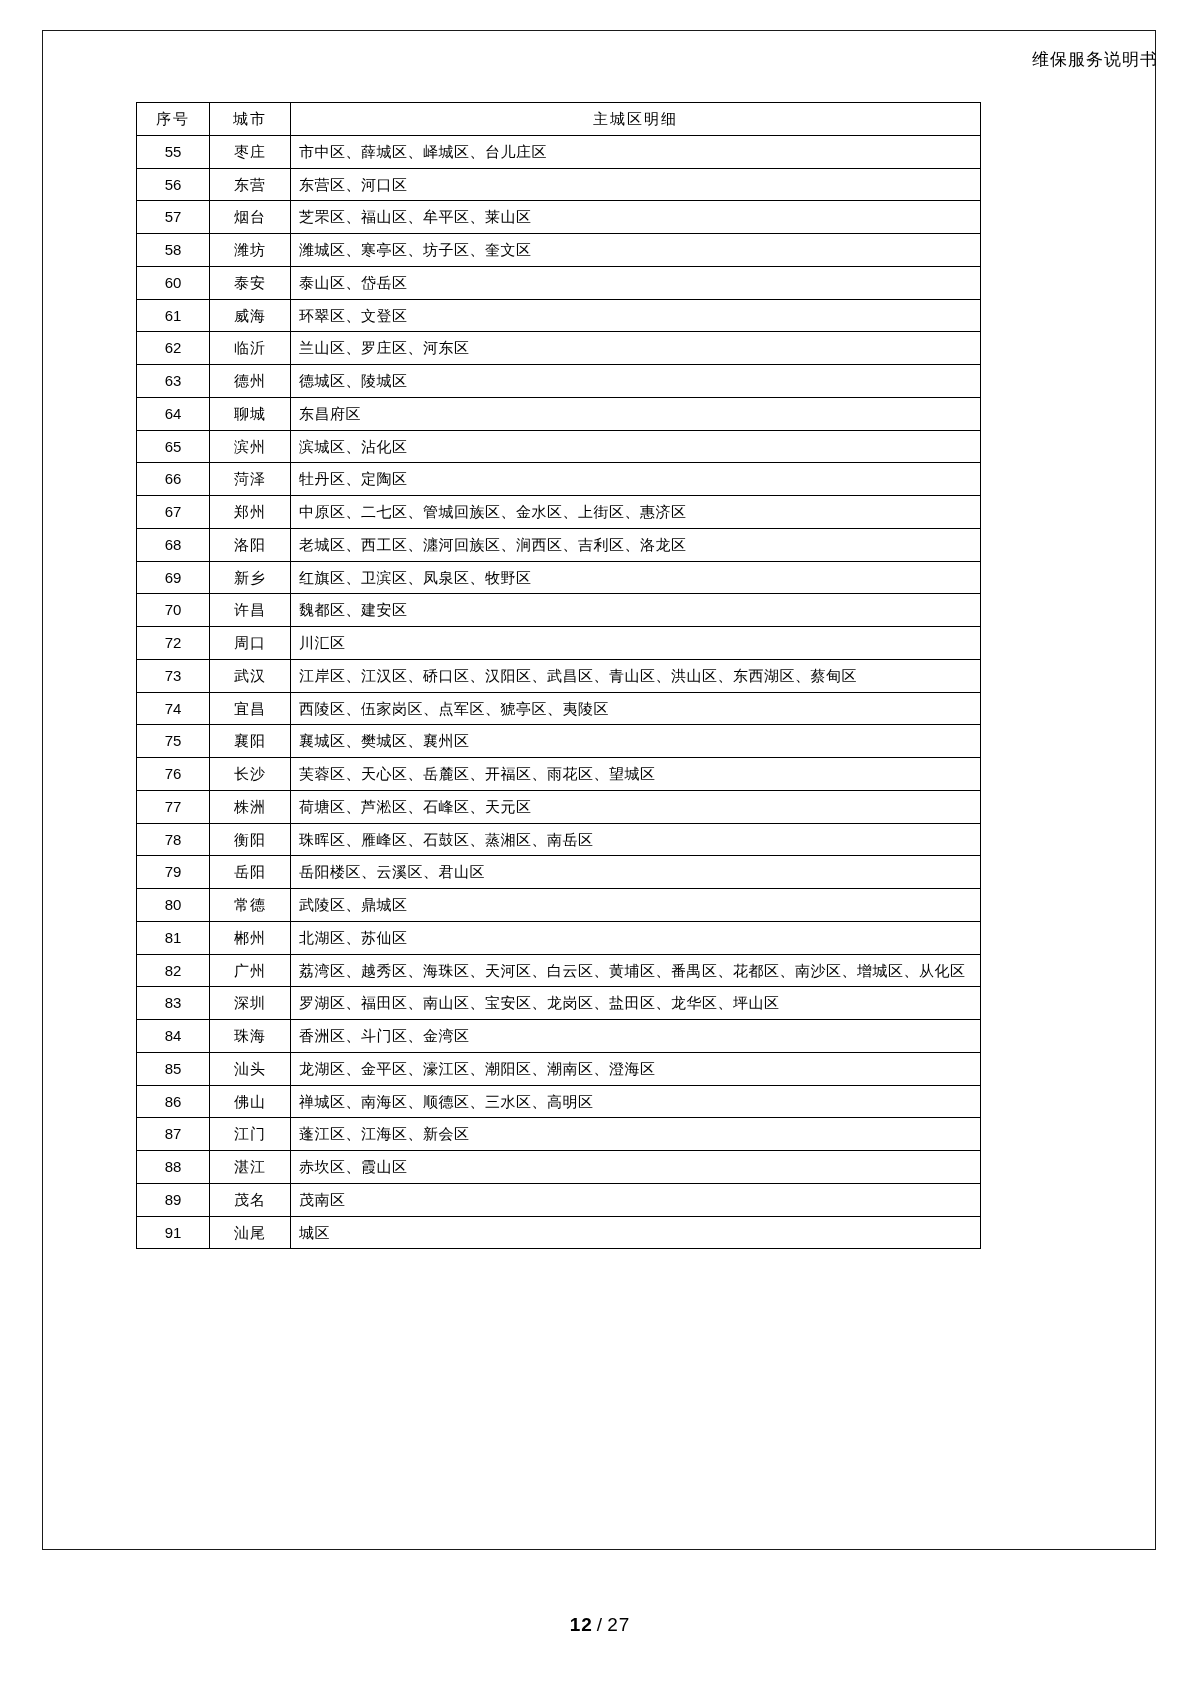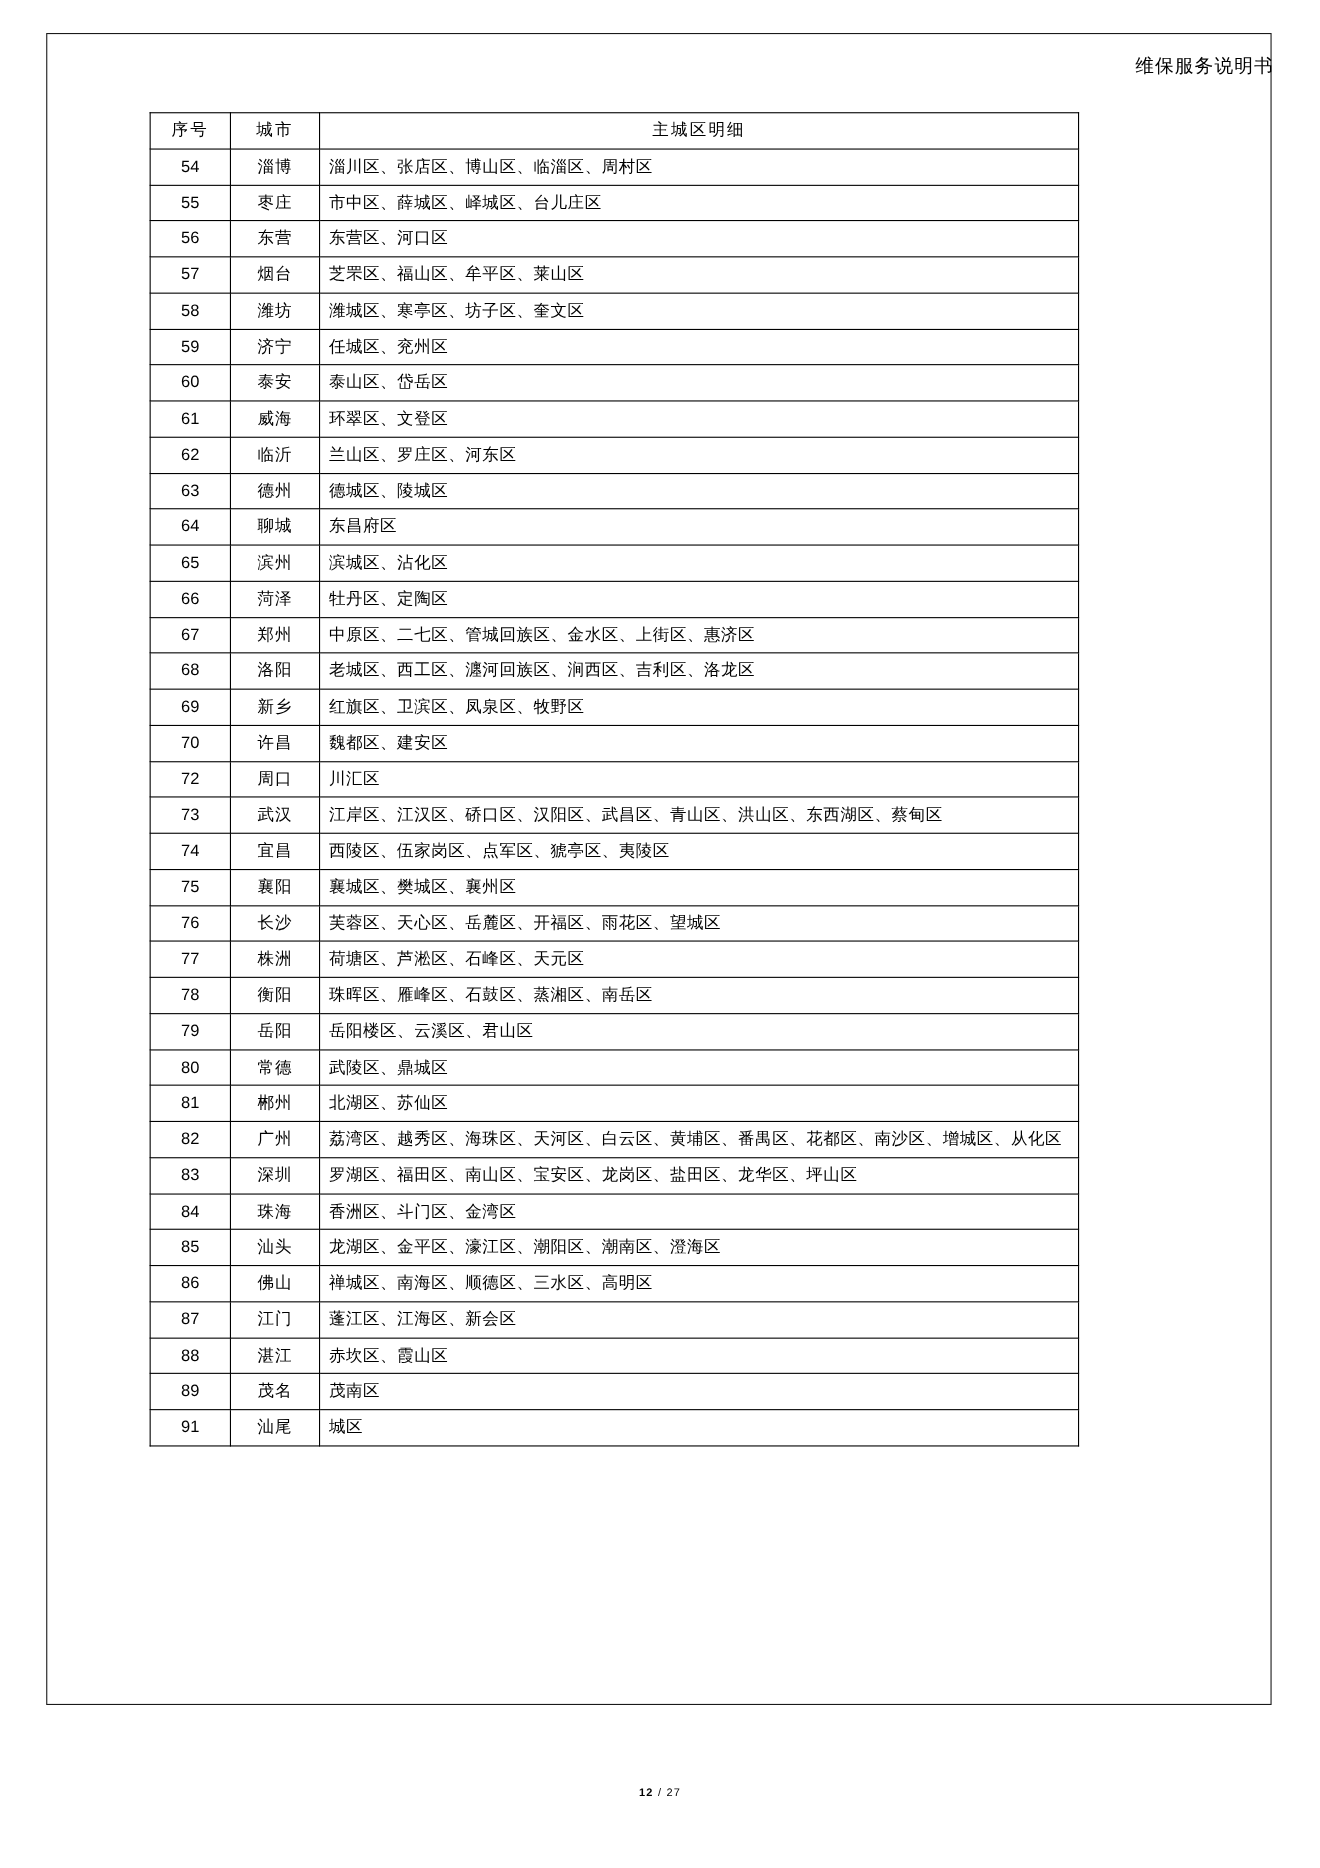--- a/index.html
+++ b/index.html
@@ -77,21 +77,21 @@
   }
   table.main tr.head td.col-detail {
     text-align: center;
   }
   .footer {
     position: absolute;
     left: 0;
     right: 0;
     bottom: 62px;
     text-align: center;
-    font-size: 10px;
+    font-size: 19px;
     letter-spacing: 1px;
   }
   .footer .pnum {
     font-weight: bold;
   }
   .footer .sep {
     margin: 0 4px;
   }
 </style>
 </head>
@@ -104,48 +104,38 @@
 
   <div class="table-wrap">
     <table class="main">
       <tbody>
         <tr class="head">
           <td class="col-idx">序号</td>
           <td class="col-city">城市</td>
           <td class="col-detail">主城区明细</td>
         </tr>
         <tr>
-          <td class="col-idx">54</td>
-          <td class="col-city">淄博</td>
-          <td class="col-detail">淄川区、张店区、博山区、临淄区、周村区</td>
-        </tr>
-        <tr>
           <td class="col-idx">55</td>
           <td class="col-city">枣庄</td>
           <td class="col-detail">市中区、薛城区、峄城区、台儿庄区</td>
         </tr>
         <tr>
           <td class="col-idx">56</td>
           <td class="col-city">东营</td>
           <td class="col-detail">东营区、河口区</td>
         </tr>
         <tr>
           <td class="col-idx">57</td>
           <td class="col-city">烟台</td>
           <td class="col-detail">芝罘区、福山区、牟平区、莱山区</td>
         </tr>
         <tr>
           <td class="col-idx">58</td>
           <td class="col-city">潍坊</td>
           <td class="col-detail">潍城区、寒亭区、坊子区、奎文区</td>
-        </tr>
-        <tr>
-          <td class="col-idx">59</td>
-          <td class="col-city">济宁</td>
-          <td class="col-detail">任城区、兖州区</td>
         </tr>
         <tr>
           <td class="col-idx">60</td>
           <td class="col-city">泰安</td>
           <td class="col-detail">泰山区、岱岳区</td>
         </tr>
         <tr>
           <td class="col-idx">61</td>
           <td class="col-city">威海</td>
           <td class="col-detail">环翠区、文登区</td>

